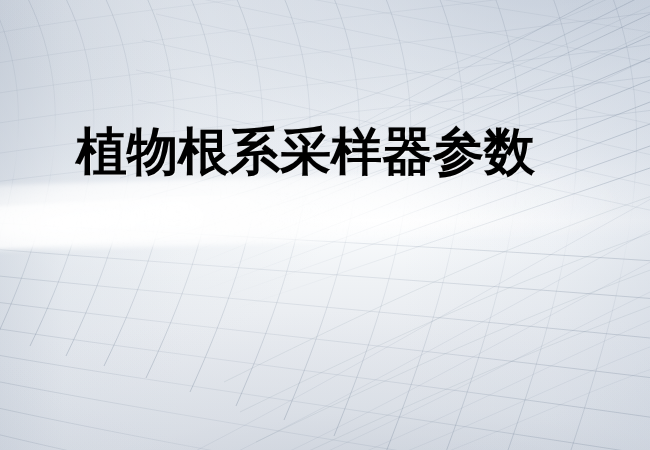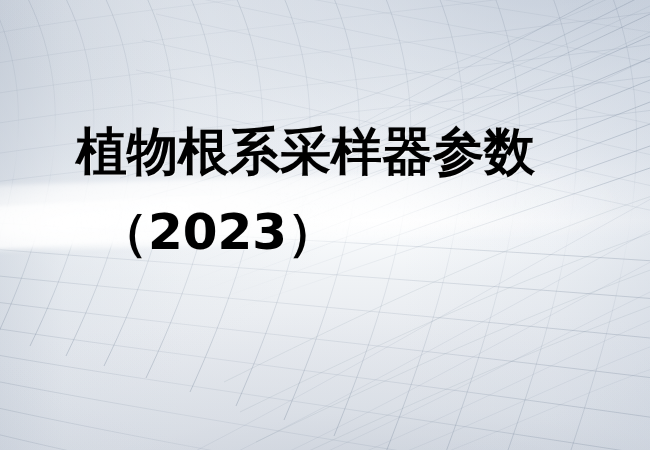--- a/index.html
+++ b/index.html
@@ -318,16 +318,15 @@
     </g>
   </svg>
 
   <div class="sweep"></div>
   <div class="sweep2"></div>
 
   <div class="bg-layer vignette"></div>
 
   <div class="title-block">
     <h1 class="title-main">植物根系采样器参数</h1>
-    <h2 class="title-sub">（2023）</h2>
   </div>
 
 </div>
 
 </body></html>

